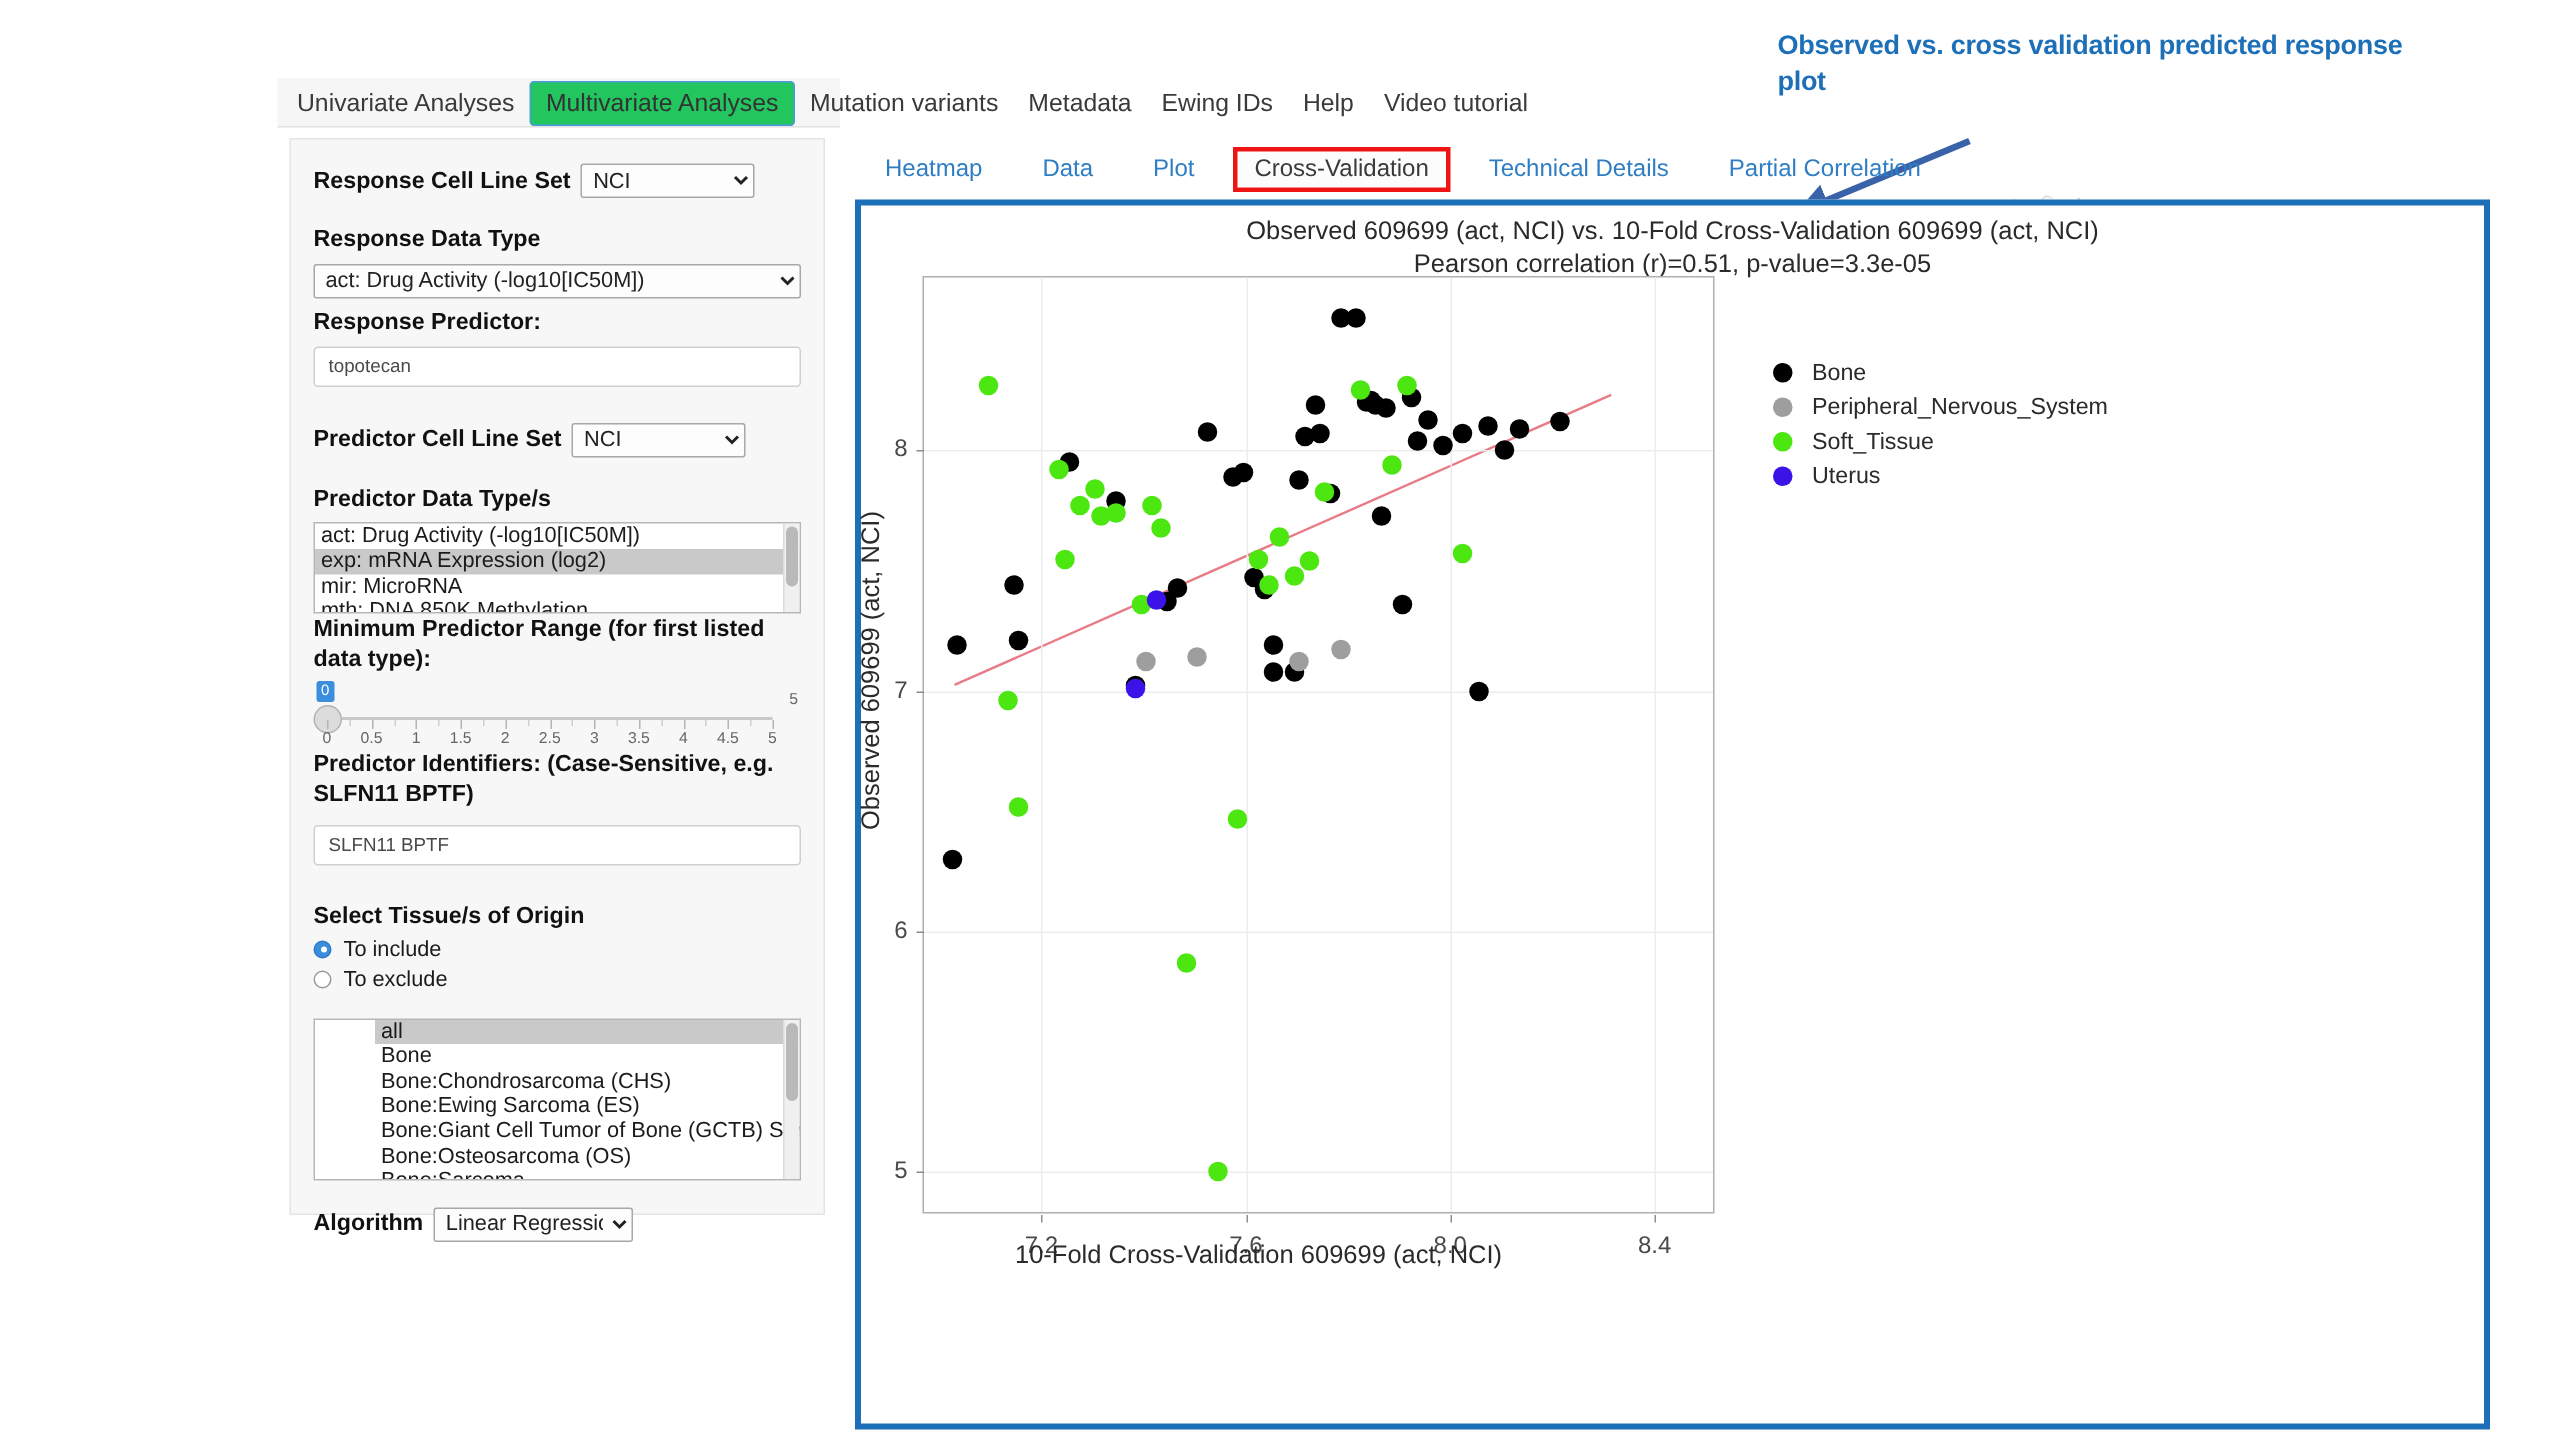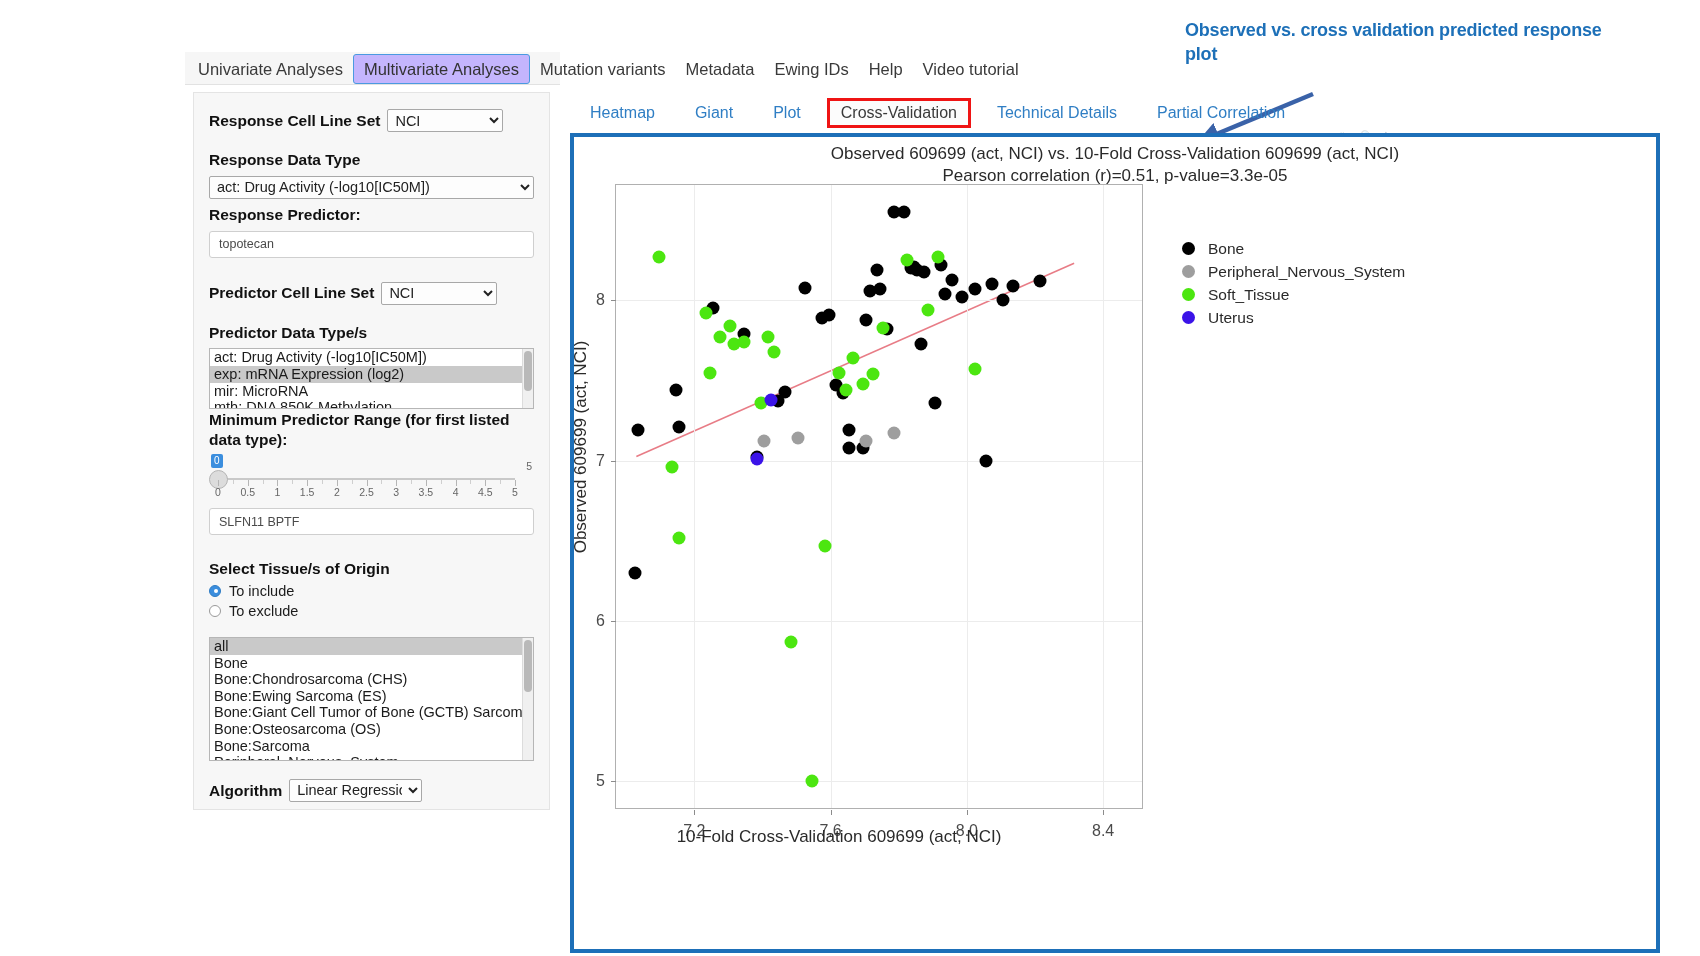--- a/index.html
+++ b/index.html
@@ -49,21 +49,21 @@
   }
   .nav-item {
     font-size: 16.5px;
     color: #3a3a3a;
     padding: 5px 10px;
     line-height: 18px;
   }
   .nav-item.active {
     border: 1.6px solid #4a9ae0;
     border-radius: 3px;
-    background: #c4b5fd;
+    background: #22c55e;
     color: #333;
   }
 
   
   #sidebar {
     position: absolute;
     left: 193px; top: 92px;
     width: 357px; height: 718px;
     background: #f7f7f7;
     border: 1px solid #e4e4e4;
@@ -130,21 +130,21 @@
     background: #f0f0f0;
     border-left: 1px solid #dcdcdc;
   }
   .lb-thumb {
     position: absolute;
     left: 1px; width: 8px;
     background: #b9b9b9;
     border-radius: 4px;
   }
   #predtype-box { height: 61px; }
-  #tissue-box { height: 124px; }
+  #tissue-box { height: 108px; padding-left: 40px; }
 
   
   .slider-wrap { position: relative; height: 44px; margin-top: 4px; }
   .sl-bubble {
     position: absolute; left: 2px; top: 0;
     background: #3b8ede; color: #fff;
     font-size: 10px; line-height: 12px;
     padding: 1px 3px; border-radius: 2px;
   }
   .sl-track {
@@ -398,20 +398,21 @@
         <span style="left:127.8px">2</span>
         <span style="left:157.5px">2.5</span>
         <span style="left:187.2px">3</span>
         <span style="left:216.9px">3.5</span>
         <span style="left:246.6px">4</span>
         <span style="left:276.3px">4.5</span>
         <span style="left:306px">5</span>
       </div>
     </div>
 
+    <div class="lbl" style="margin-top:2px">Predictor Identifiers: (Case-Sensitive, e.g. SLFN11 BPTF)</div>
     <input class="txt mt10" type="text" value="SLFN11 BPTF" style="">
 
     <div class="mt24 lbl">Select Tissue/s of Origin</div>
     <div class="radio-row">
       <span class="radio on"></span>
       <span class="radio-label">To include</span>
     </div>
     <div class="radio-row">
       <span class="radio"></span>
       <span class="radio-label">To exclude</span>
@@ -436,21 +437,21 @@
       <select class="native w-algo">
         <option>Linear Regression</option>
       </select>
     </div>
 
   </div>
 </div>
 
 <div id="subnav">
   <div class="subtab">Heatmap</div>
-  <div class="subtab">Giant</div>
+  <div class="subtab">Data</div>
   <div class="subtab">Plot</div>
   <div class="subtab highlight">Cross-Validation</div>
   <div class="subtab">Technical Details</div>
   <div class="subtab">Partial Correlation</div>
 </div>
 
 <div id="plotly-toolbar">
   <span class="tb">📷</span>
   <span class="tb">🔍</span>
   <span class="tb">✥</span>

